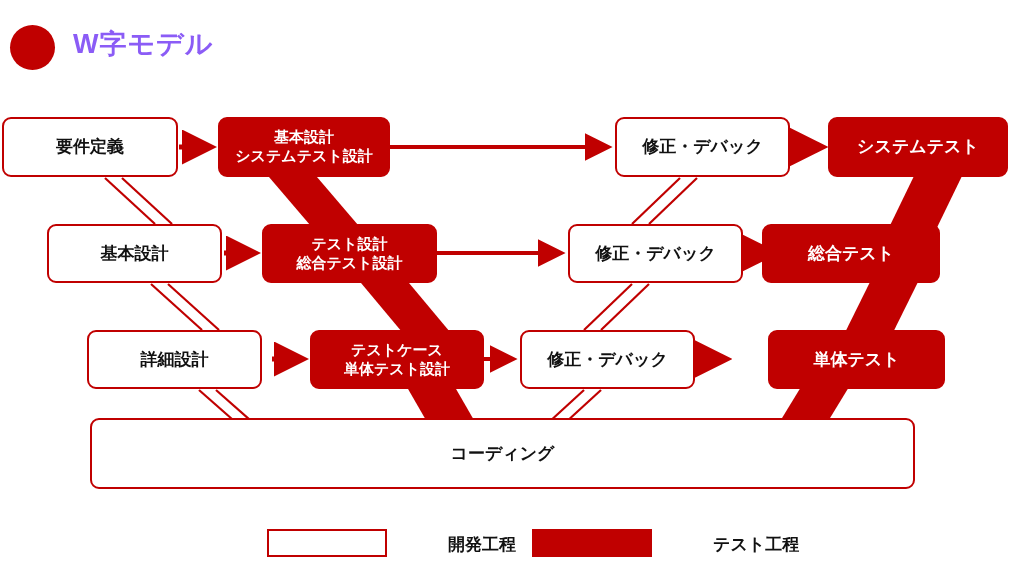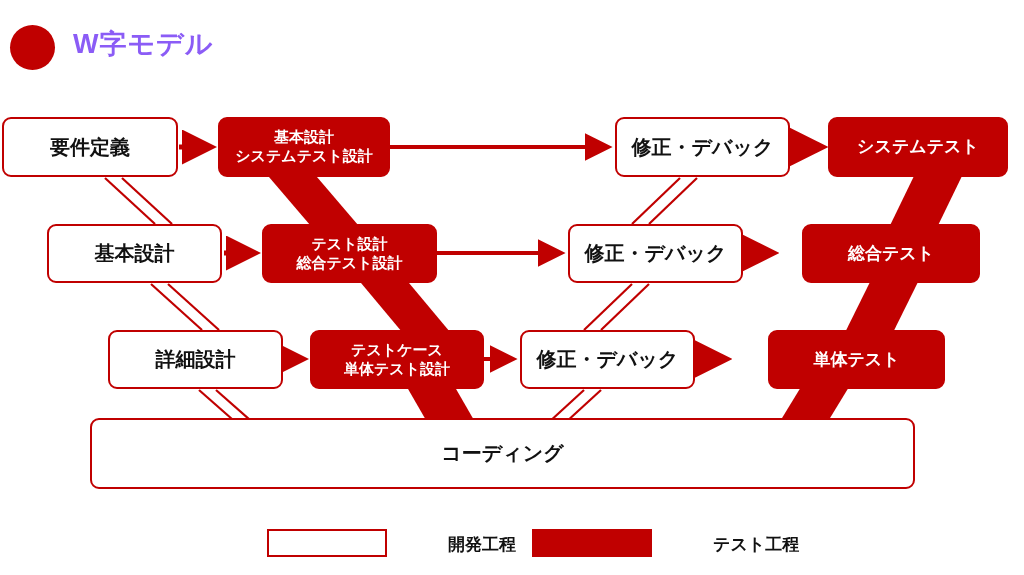--- a/index.html
+++ b/index.html
@@ -16,21 +16,21 @@
     white-space:nowrap;
   }
 
   .node{
     position:absolute;box-sizing:border-box;
     display:flex;align-items:center;justify-content:center;text-align:center;
     border-radius:9px;line-height:1.25;font-weight:bold;
   }
   .node.dev{
     background:#ffffff;border:2.5px solid #C00000;color:#111111;
-    font-size:20px;
+    font-size:17px;
   }
   .node.test{
     background:#C00000;border:2.5px solid #C00000;color:#ffffff;
     font-size:15px;
   }
   .node.test.one-line{font-size:17px;}
   .node .lbl{white-space:pre-line;}
 
   .legend{position:absolute;left:0;top:522px;width:1024px;height:45px;}
   .legend-swatch{
@@ -130,25 +130,25 @@
 <div class="node dev" style="left: 47px; top: 224px; width: 175px; height: 59px;">
     <span class="lbl">基本設計</span>
   </div>
 <div class="node test" style="left: 262px; top: 224px; width: 175px; height: 59px;">
     <span class="lbl">テスト設計
 総合テスト設計</span>
   </div>
 <div class="node dev" style="left: 568px; top: 224px; width: 175px; height: 59px;">
     <span class="lbl">修正・デバック</span>
   </div>
-<div class="node test one-line" style="left: 802px; top: 224px; width: 178px; height: 59px;">
+<div class="node test one-line" style="left: 762px; top: 224px; width: 178px; height: 59px;">
     <span class="lbl">総合テスト</span>
   </div>
 
-<div class="node dev" style="left: 108px; top: 330px; width: 175px; height: 59px;">
+<div class="node dev" style="left: 87px; top: 330px; width: 175px; height: 59px;">
     <span class="lbl">詳細設計</span>
   </div>
 <div class="node test" style="left: 310px; top: 330px; width: 174px; height: 59px;">
     <span class="lbl">テストケース
 単体テスト設計</span>
   </div>
 <div class="node dev" style="left: 520px; top: 330px; width: 175px; height: 59px;">
     <span class="lbl">修正・デバック</span>
   </div>
 <div class="node test one-line" style="left: 732px; top: 330px; width: 177px; height: 59px; margin-left: 36px;">

